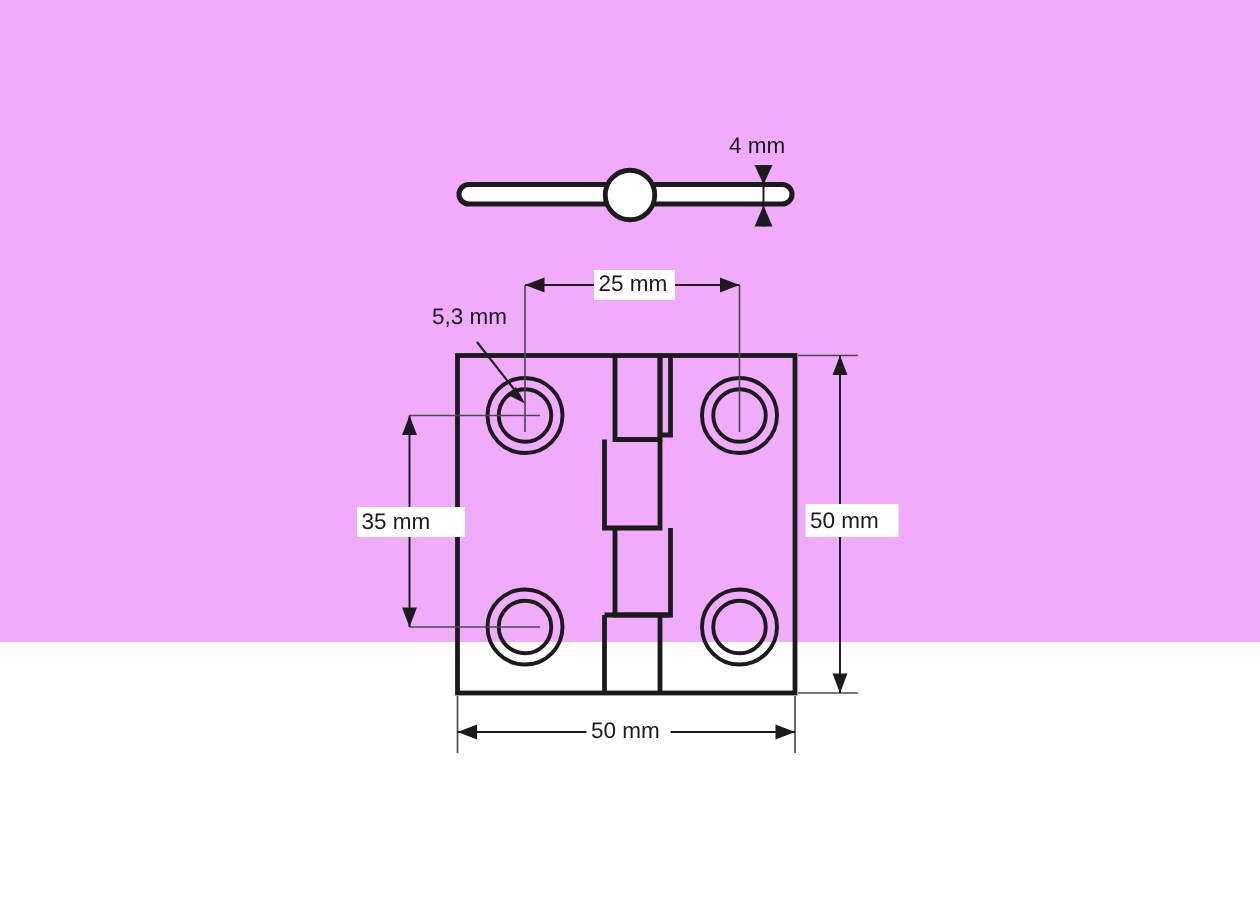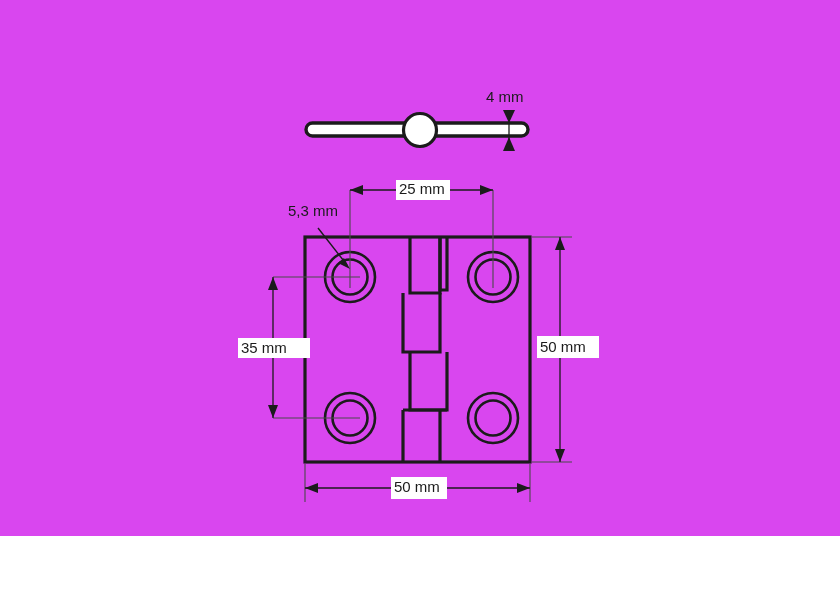--- a/index.html
+++ b/index.html
@@ -10,22 +10,22 @@
   }
   body {
     width: 840px;
     height: 600px;
     overflow: hidden;
     font-family: "Liberation Sans", sans-serif;
   }
   #drawing-root {
     position: relative;
     width: 840px;
-    height: 536px;
-    background: #d946ef;
+    height: 428px;
+    background: #f0abfc;
   }
   svg.drawing-canvas {
     display: block;
     width: 840px;
     height: 600px;
   }
   text.dim-label {
     font-family: "Liberation Sans", sans-serif;
     font-size: 15px;
     fill: #1b1b1b;

